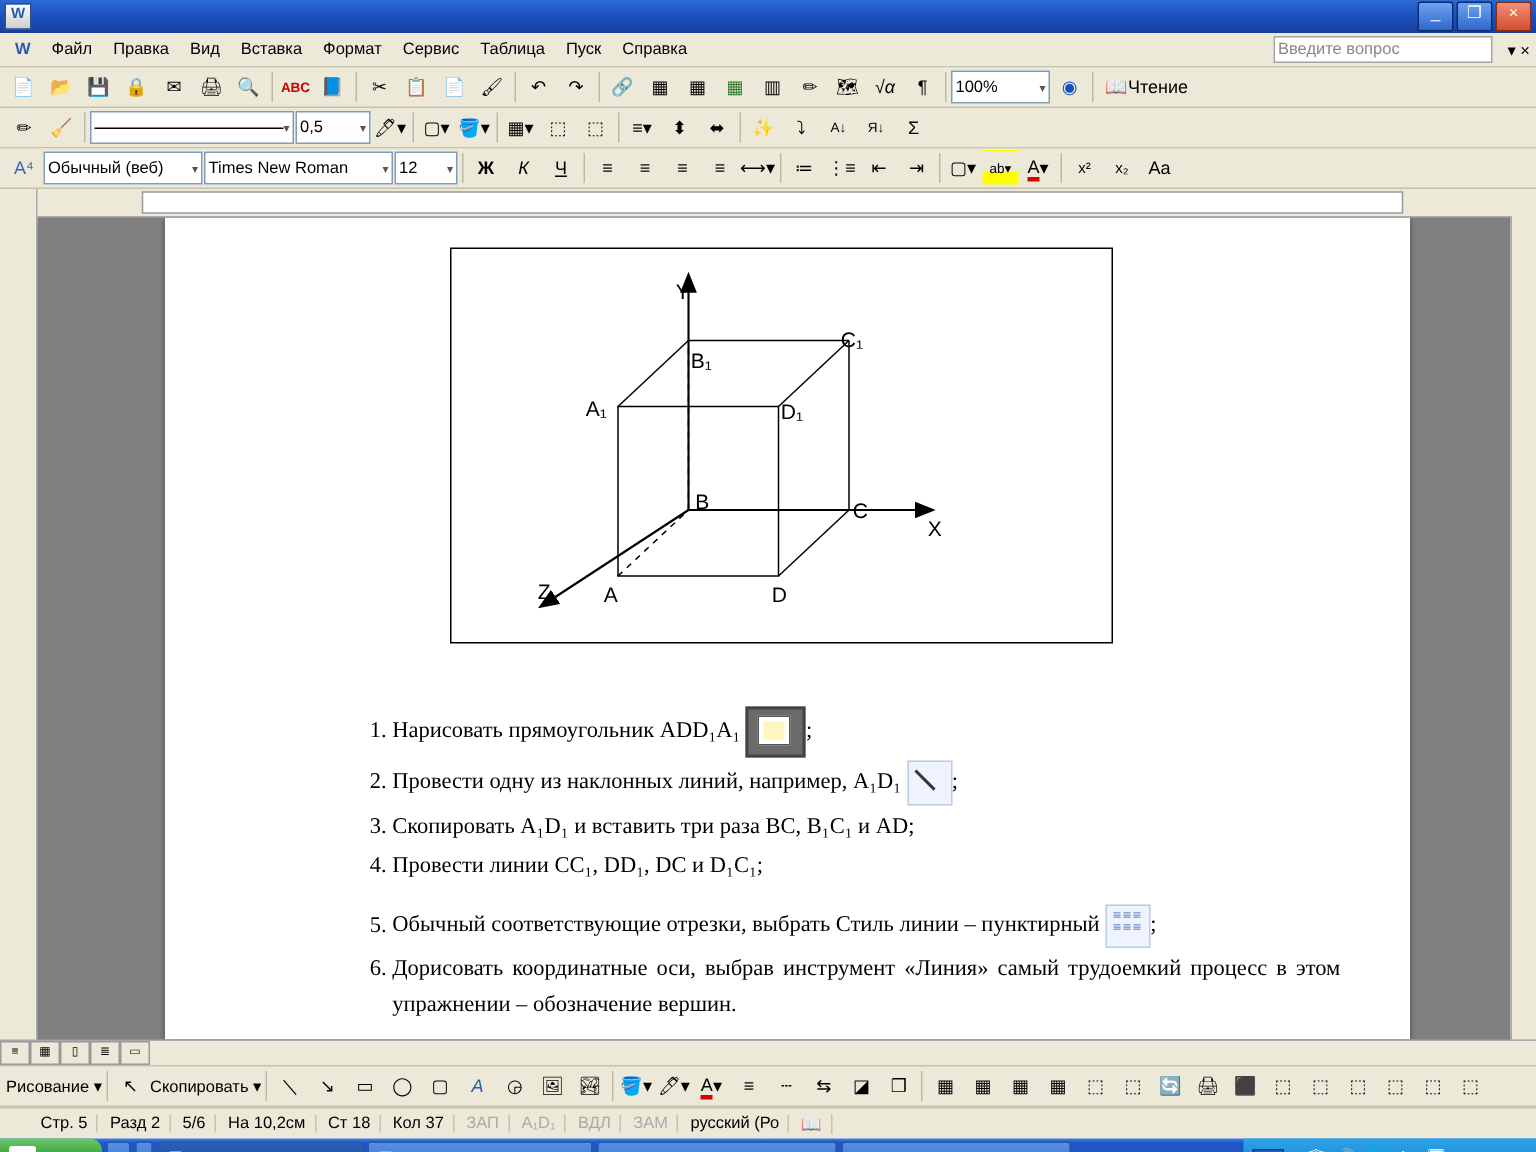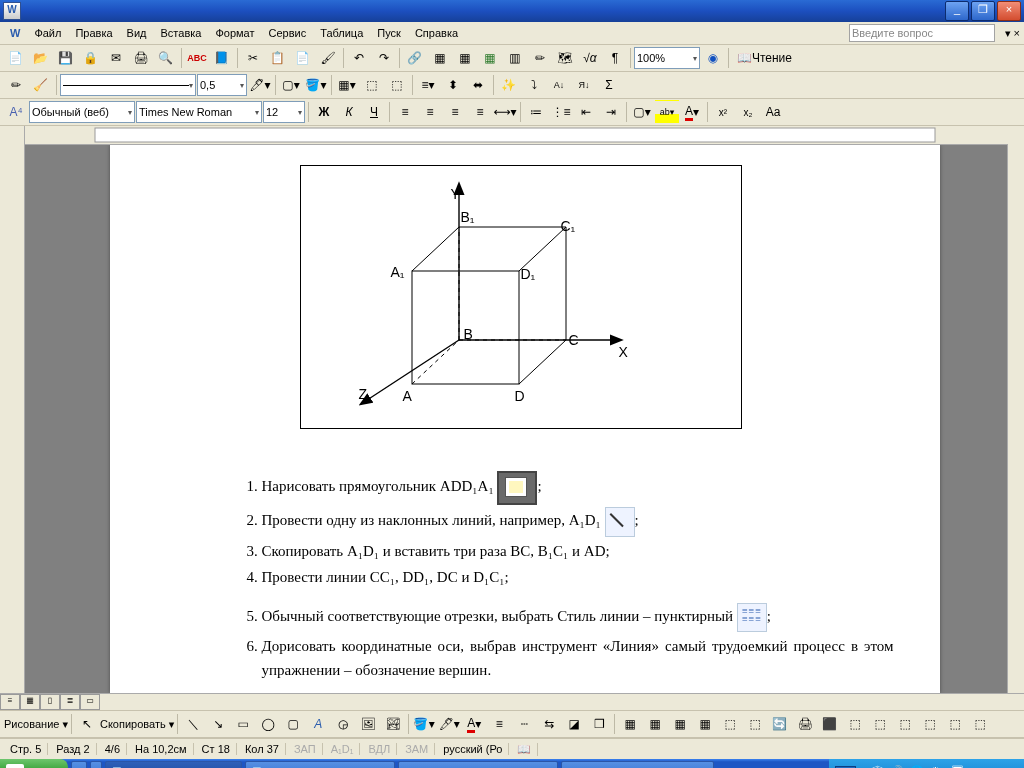--- a/index.html
+++ b/index.html
@@ -21,21 +21,21 @@
   .vruler{width:24px;background:#ece9d8;border-right:1px solid #aaa;}
   .hruler{height:18px;background:#ece9d8;border-bottom:1px solid #aaa;font-size:8px;position:relative;overflow:hidden;}
   .page{background:#fff;width:830px;height:100%;margin:0 auto;box-shadow:0 0 4px rgba(0,0,0,.4);position:relative;font-family:"Times New Roman",serif;font-size:15px;color:#000;overflow:hidden;}
   .cube-frame{position:absolute;left:190px;top:20px;width:440px;height:262px;border:1px solid #000;}
   .cube-svg{position:absolute;left:0;top:0;}
   .cube-label{position:absolute;font-family:Arial,sans-serif;font-size:14px;}
   .bodytext{position:absolute;left:100px;top:310px;width:700px;line-height:1.6;}
   .bodytext ol{margin:16px;padding-left:36px;}
   .bodytext li{text-align:justify;margin-bottom:2px;}
   .inline-icon{display:inline-block;vertical-align:middle;border:1px solid #999;background:#fdf8c8;position:relative;}
-  .statusbar{height:20px;background:#ece9d8;border-top:1px solid #c7c2ae;display:flex;align-items:center;font-size:11px;padding:0 4px;gap:2px;}
+  .statusbar{height:20px;background:#ece9d8;border-top:1px solid #c7c2ae;display:flex;align-items:center;font-size:11px;padding:0 21px;gap:2px;}
   .statusbar span{padding:0 6px;border-right:1px solid #c7c2ae;}
   .statusbar .dim{color:#aaa;}
   .taskbar{height:28px;background:linear-gradient(to bottom,#3a82f0 0%,#1e56c4 10%,#1e56c4 90%,#1a49a8 100%);display:flex;align-items:center;color:#fff;font-size:11px;}
   .startbtn{background:linear-gradient(to bottom,#6dc66d,#2f9b2f 50%,#1f7c1f);height:28px;padding:0 14px 0 6px;font-weight:bold;display:flex;align-items:center;border-radius:0 8px 8px 0;font-style:italic;}
   .startbtn .flag{width:18px;height:18px;margin-right:4px;background:#fff;border-radius:2px;}
   .taskbtn{background:linear-gradient(to bottom,#5690e4,#3167c8);height:22px;border:1px solid #2a56a8;border-radius:2px;padding:0 6px;display:flex;align-items:center;margin-left:3px;max-width:150px;font-size:11px;white-space:nowrap;overflow:hidden;}
   .taskbtn.active{background:linear-gradient(to bottom,#2d5fb9,#1c4494);}
   .tray{margin-left:auto;background:linear-gradient(to bottom,#2da3e8,#1279c8);height:28px;display:flex;align-items:center;padding:0 6px;gap:4px;font-size:11px;}
   .tray .ticon{width:16px;height:16px;}
   .scroll-v{position:absolute;right:0;top:18px;bottom:0;width:16px;background:#ece9d8;border-left:1px solid #aaa;}
@@ -221,21 +221,21 @@
           </svg>
           <div class="cube-label" style="left:150px;top:20px">Y</div>
           <div class="cube-label" style="left:318px;top:178px">X</div>
           <div class="cube-label" style="left:58px;top:220px">Z</div>
           <div class="cube-label" style="left:102px;top:222px">A</div>
           <div class="cube-label" style="left:214px;top:222px">D</div>
           <div class="cube-label" style="left:163px;top:160px">B</div>
           <div class="cube-label" style="left:268px;top:166px">C</div>
           <div class="cube-label" style="left:90px;top:98px">A₁</div>
           <div class="cube-label" style="left:220px;top:100px">D₁</div>
-          <div class="cube-label" style="left:160px;top:43px">B₁</div>
+          <div class="cube-label" style="left:160px;top:66px">B₁</div>
           <div class="cube-label" style="left:260px;top:52px">C₁</div>
         </div>
 
         <div class="bodytext">
           <ol>
             <li><span>Нарисовать прямоугольник ADD₁A₁</span>
               <span class="inline-icon" style="width:36px;height:30px;background:#6a6a6a;border:2px solid #444"><span style="position:absolute;left:6px;top:4px;width:20px;height:18px;background:#fff7bf;border:1px solid #555;box-shadow:inset 0 0 0 3px #fff"></span></span>;
             </li>
             <li><span>Провести одну из наклонных линий, например, A₁D₁</span>
               <span class="inline-icon" style="width:28px;height:28px;background:#eef3ff;border-color:#bcd"><span style="position:absolute;left:5px;top:5px;width:18px;height:0;border-top:2px solid #333;transform:rotate(45deg);transform-origin:left top"></span></span>;
@@ -302,21 +302,21 @@
   <div class="tbtn">⬚</div>
   <div class="tbtn">⬚</div>
   <div class="tbtn">⬚</div>
   <div class="tbtn">⬚</div>
   <div class="tbtn">⬚</div>
 </div>
 
 <div class="statusbar">
   <span>Стр. 5</span>
   <span>Разд 2</span>
-  <span>4/6</span>
+  <span>5/6</span>
   <span>На 10,2см</span>
   <span>Ст 18</span>
   <span>Кол 37</span>
   <span class="dim">ЗАП</span>
   <span class="dim">A₁D₁</span>
   <span class="dim">ВДЛ</span>
   <span class="dim">ЗАМ</span>
   <span>русский (Ро</span>
   <span>📖</span>
 </div>

